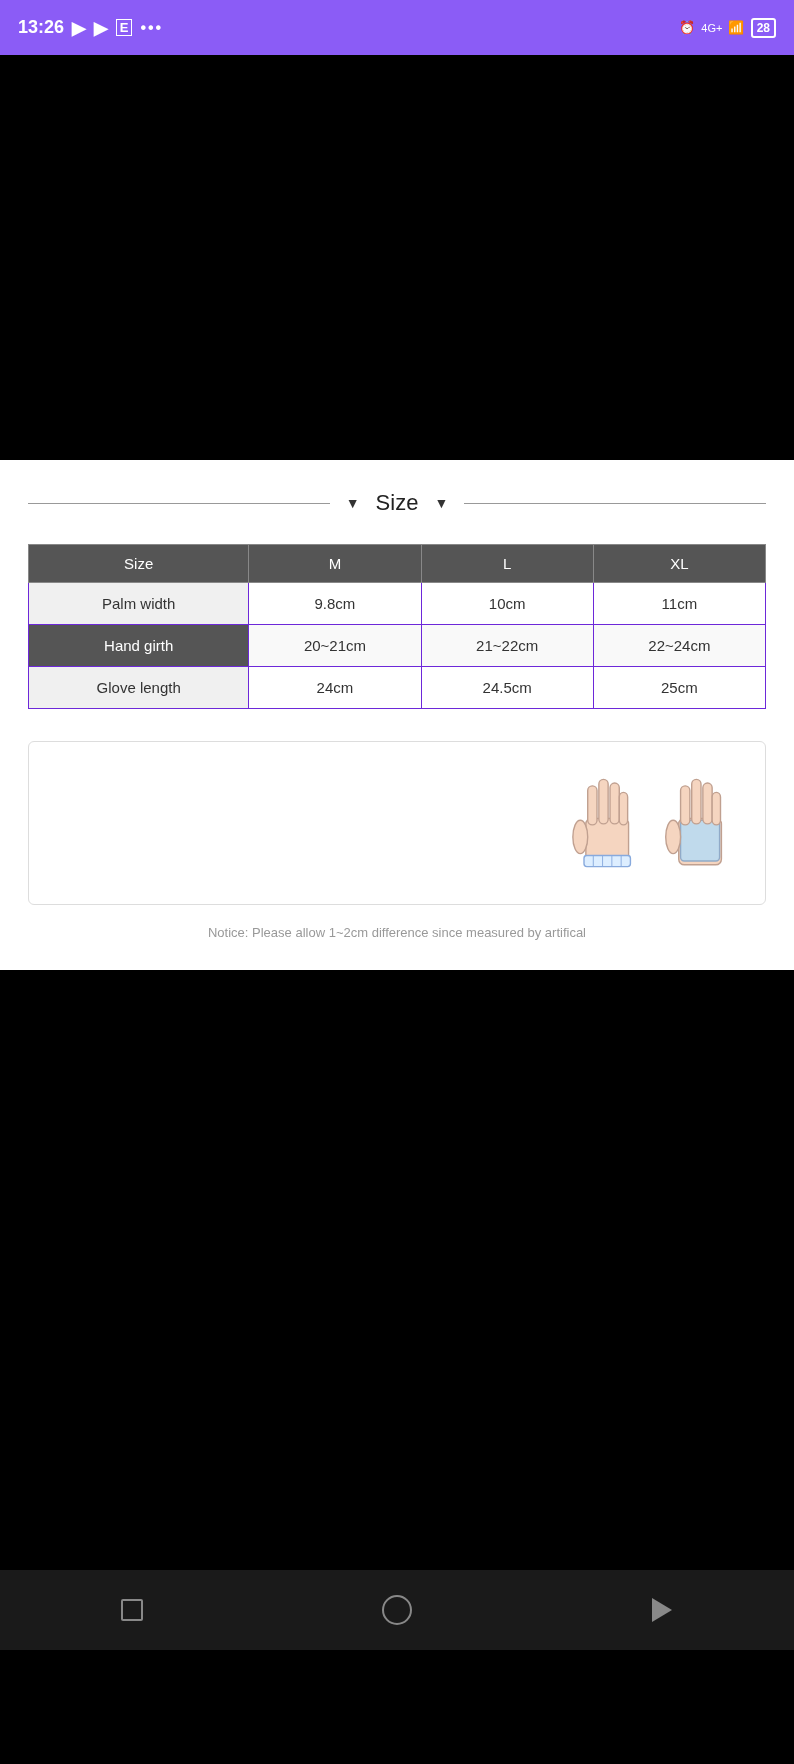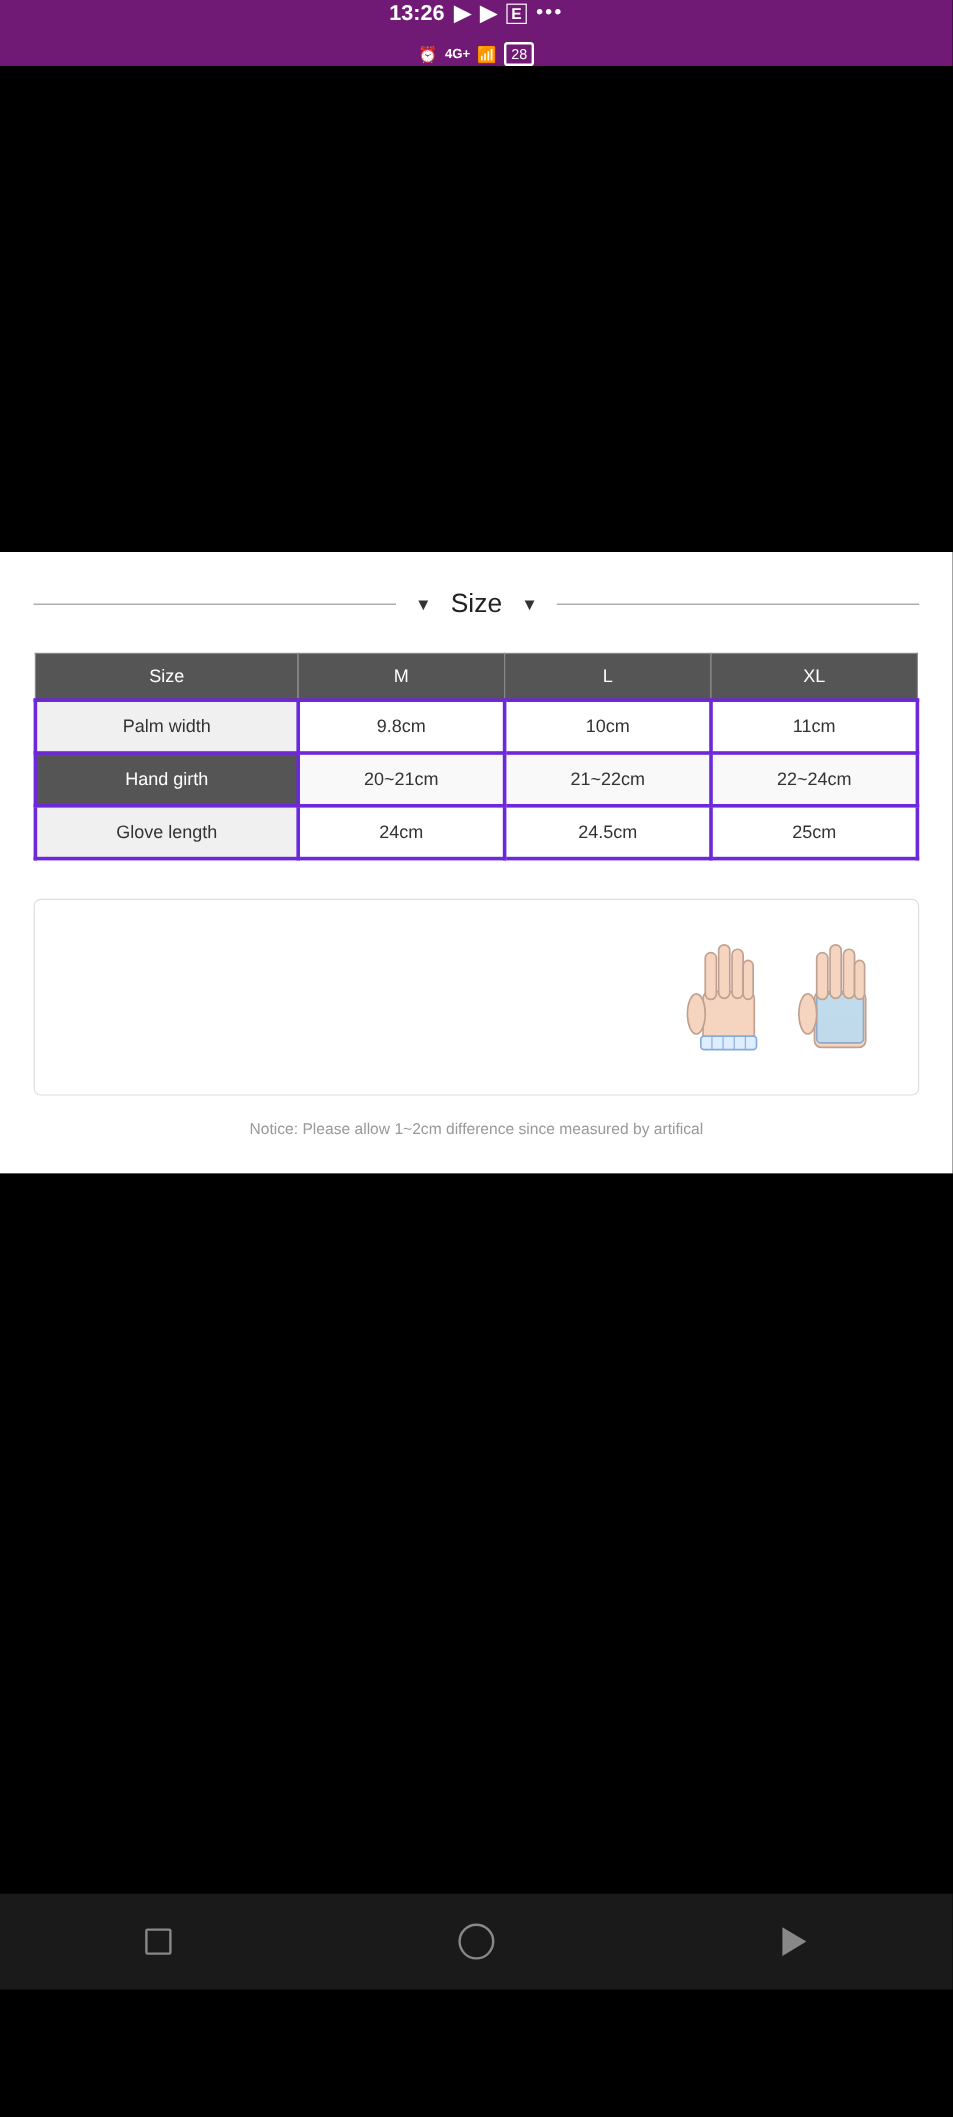--- a/index.html
+++ b/index.html
@@ -12,27 +12,26 @@
       overflow-x: hidden;
     }
 
     
     .status-bar {
       position: absolute;
       top: 0;
       left: 0;
       width: 100%;
       height: 55px;
-      background: #701a75;
+      background: #8b5cf6;
       display: flex;
       align-items: center;
       justify-content: space-between;
       padding: 0 18px;
       z-index: 10;
-      flex-direction: column;
     }
     .status-left {
       display: flex;
       align-items: center;
       gap: 8px;
       color: #fff;
       font-size: 18px;
       font-weight: bold;
     }
     .status-left .dots { font-size: 16px; letter-spacing: 2px; }
@@ -41,21 +40,21 @@
       align-items: center;
       gap: 6px;
       color: #fff;
       font-size: 13px;
     }
     .battery-box {
       border: 2px solid #fff;
       border-radius: 3px;
       padding: 1px 4px;
       font-size: 12px;
-      font-weight: normal;
+      font-weight: bold;
     }
 
     
     .top-black {
       width: 100%;
       height: 460px;
       background: #000;
     }
 
     
@@ -105,21 +104,21 @@
       border: 1px solid #888;
     }
     .size-table th:first-child {
       background: #555;
     }
     .size-table td {
       padding: 12px 8px;
       text-align: center;
       font-size: 15px;
       color: #333;
-      border: 3px solid #6d28d9;
+      border: 1px solid #6d28d9;
     }
     .size-table tr:nth-child(odd) td:first-child {
       background: #f0f0f0;
       color: #333;
       font-weight: 500;
     }
     .size-table tr:nth-child(even) td:first-child {
       background: #555;
       color: #fff;
       font-weight: 500;
@@ -228,21 +227,21 @@
 <div class="status-bar">
   <div class="status-left">
     <span>13:26</span>
     <span>▶</span>
     <span>▶</span>
     <span style="border:1px solid #fff;padding:0 3px;font-size:13px;">E</span>
     <span class="dots">•••</span>
   </div>
   <div class="status-right">
     <span>⏰</span>
-    <span style="font-size:11px;font-weight:bold;">4G+</span>
+    <span style="font-size:11px;">4G+</span>
     <span>📶</span>
     <span class="battery-box">28</span>
   </div>
 </div>
 
 <div class="top-black"></div>
 
 <div class="content-area">
 
   <div class="size-header">

